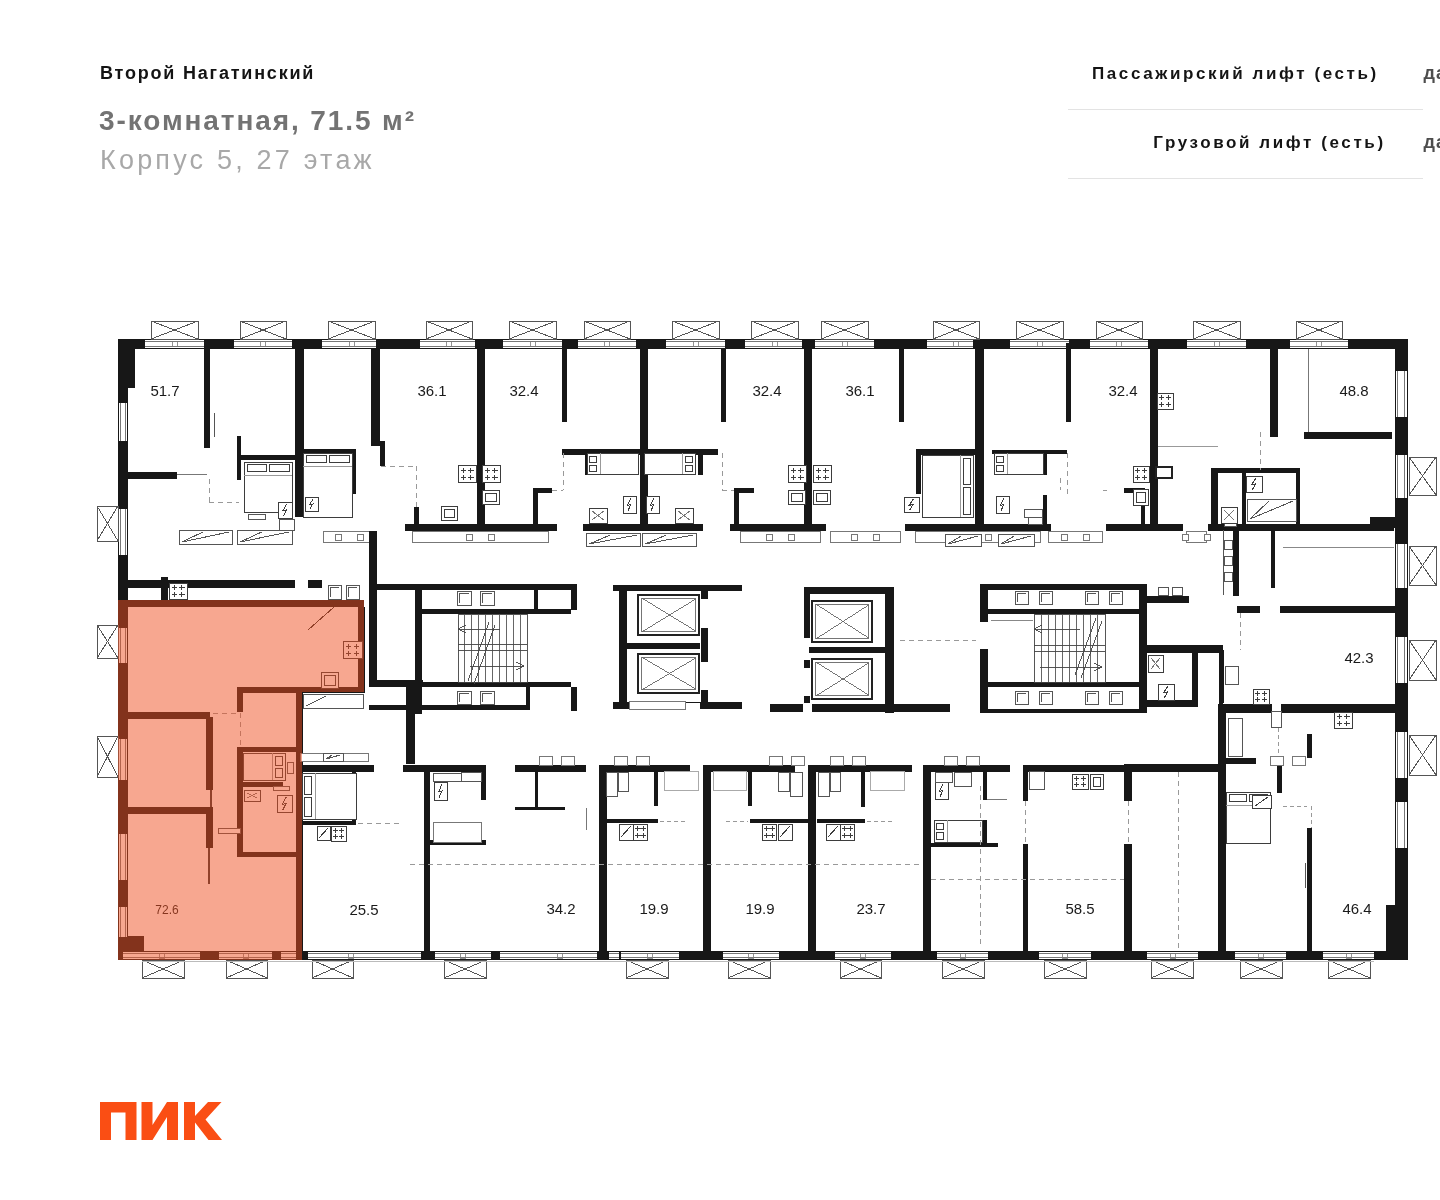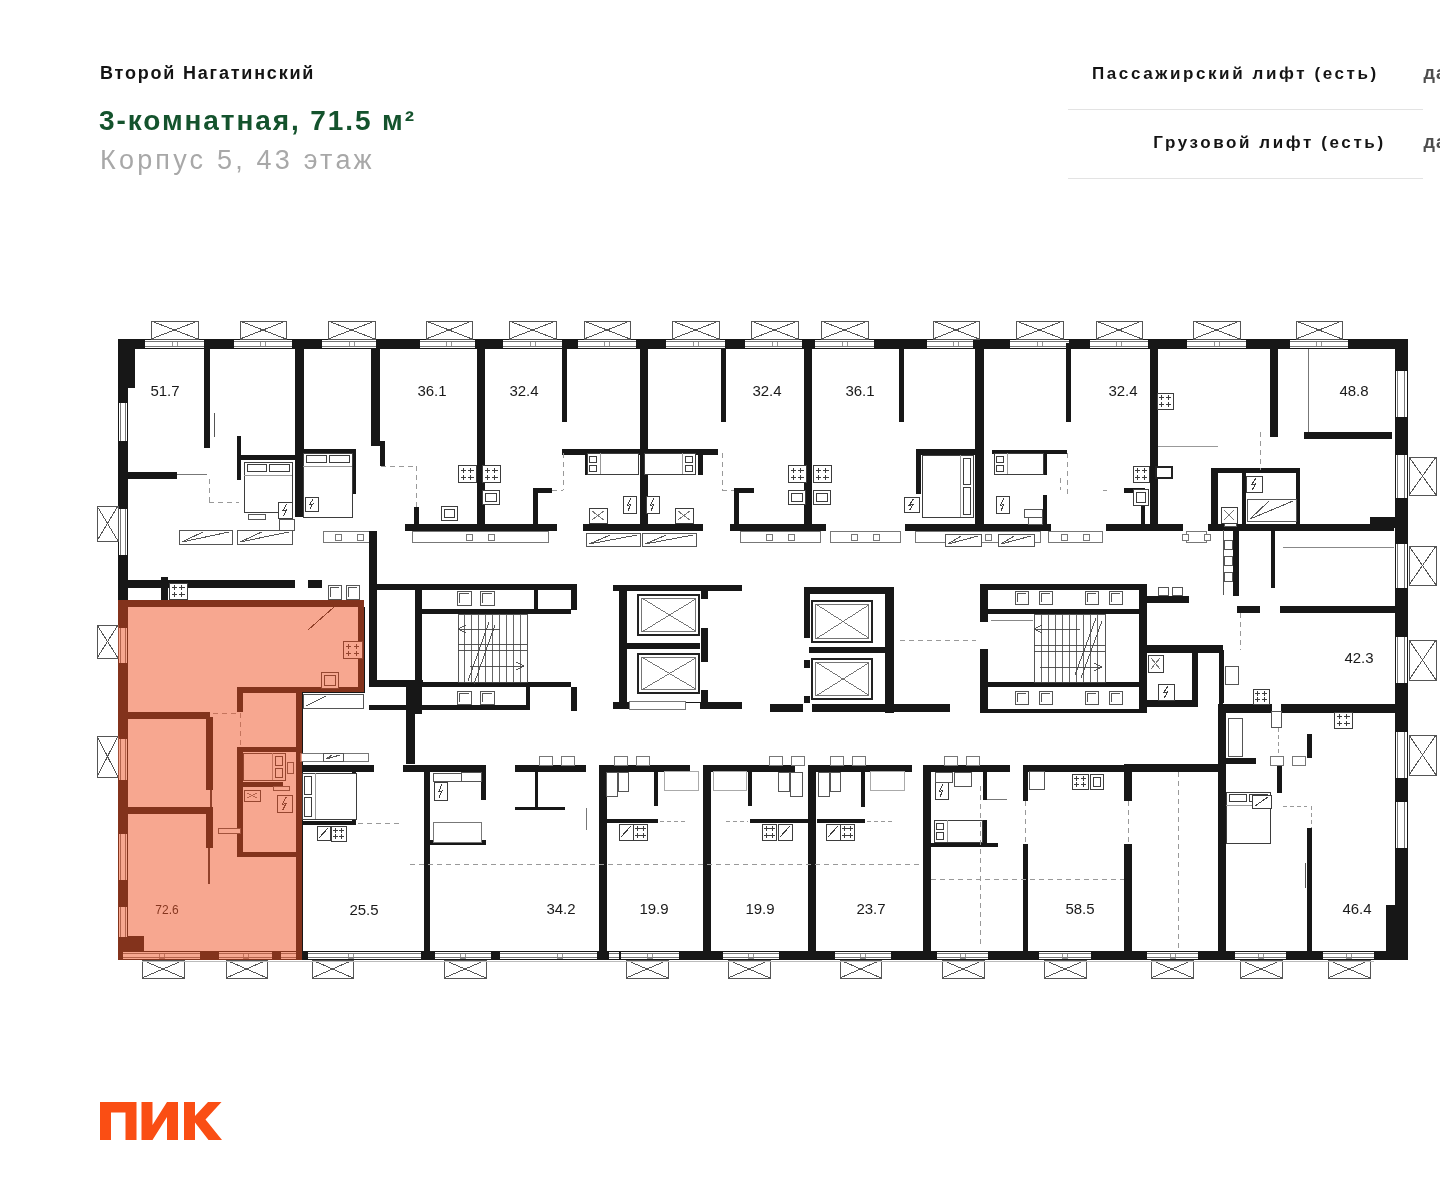--- a/index.html
+++ b/index.html
@@ -1,33 +1,33 @@
 <!DOCTYPE html>
 <html><head>
 <meta charset="utf-8">
 <style>
   html,body{margin:0;padding:0;background:#fff;}
   .page{position:relative;width:1440px;height:1200px;background:#fff;overflow:hidden;
         font-family:"Liberation Sans", sans-serif;margin-left:40px;}
   .h-small{position:absolute;left:60px;top:63px;font-size:18px;font-weight:700;color:#141414;letter-spacing:1.8px;}
-  .h-big{position:absolute;left:59px;top:105px;font-size:28px;font-weight:700;color:#14532d;letter-spacing:1.9px;}
+  .h-big{position:absolute;left:59px;top:105px;font-size:28px;font-weight:700;color:#737373;letter-spacing:1.9px;}
   .h-gray{position:absolute;left:60px;top:145px;font-size:27px;font-weight:400;color:#a8a8a8;letter-spacing:3.2px;}
   .lift-row{position:absolute;left:1052px;width:355px;font-size:17px;font-weight:700;color:#141414;letter-spacing:2.6px;}
   .lift-row .val{position:absolute;right:0;top:-1px;font-weight:700;color:#4d4d4d;letter-spacing:1px;font-size:18px;}
   .divider{position:absolute;left:1028px;width:355px;height:1px;background:#e3e3e3;}
 </style>
 </head>
 <body>
 <div class="page">
 
   <div class="h-small">Второй Нагатинский</div>
 
   <div class="h-big">3-комнатная, 71.5 м²</div>
 
-  <div class="h-gray">Корпус 5, 43 этаж</div>
+  <div class="h-gray">Корпус 5, 27 этаж</div>
 
   <div class="lift-row" style="top:64px;">Пассажирский лифт (есть)<span class="val">да</span></div>
 
   <div class="divider" style="top:109px;"></div>
 
   <div class="lift-row" style="top:133px;text-align:center;">Грузовой лифт (есть)<span class="val">да</span></div>
 
   <div class="divider" style="top:178px;"></div>
 
   <svg width="1440" height="1200" viewBox="0 0 1440 1200" style="position:absolute;left:0;top:0;" shape-rendering="crispEdges">

